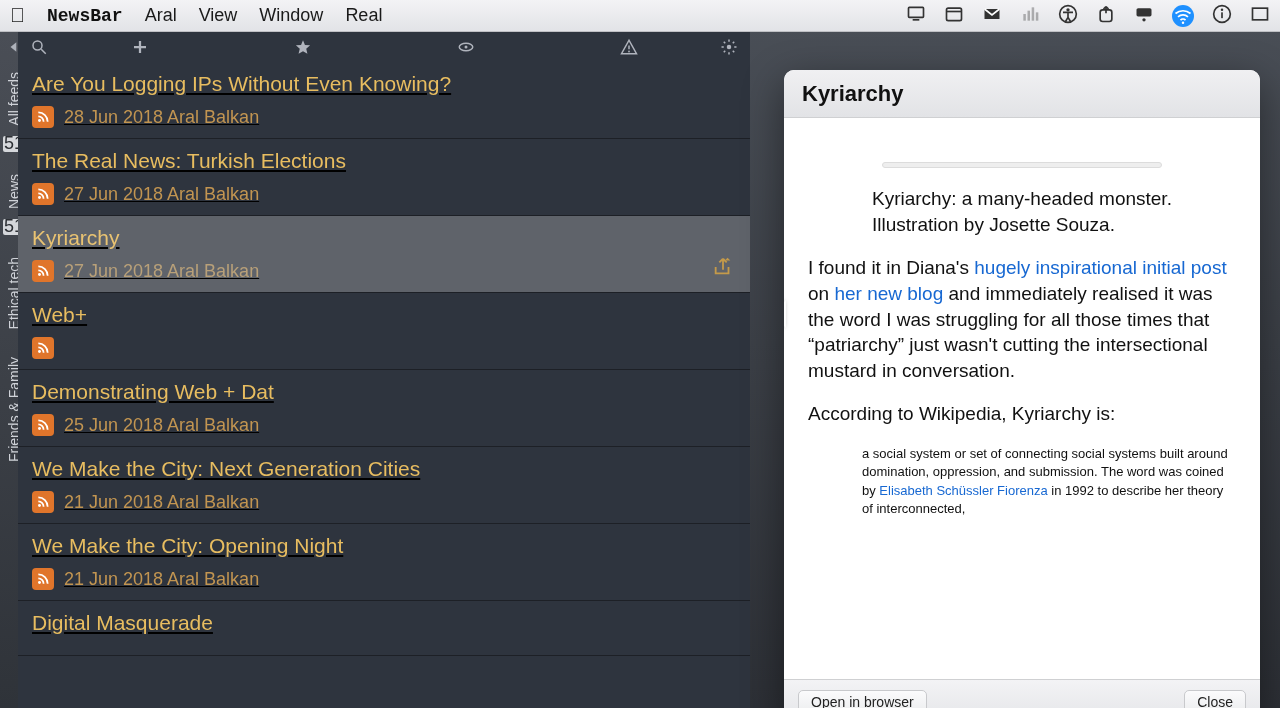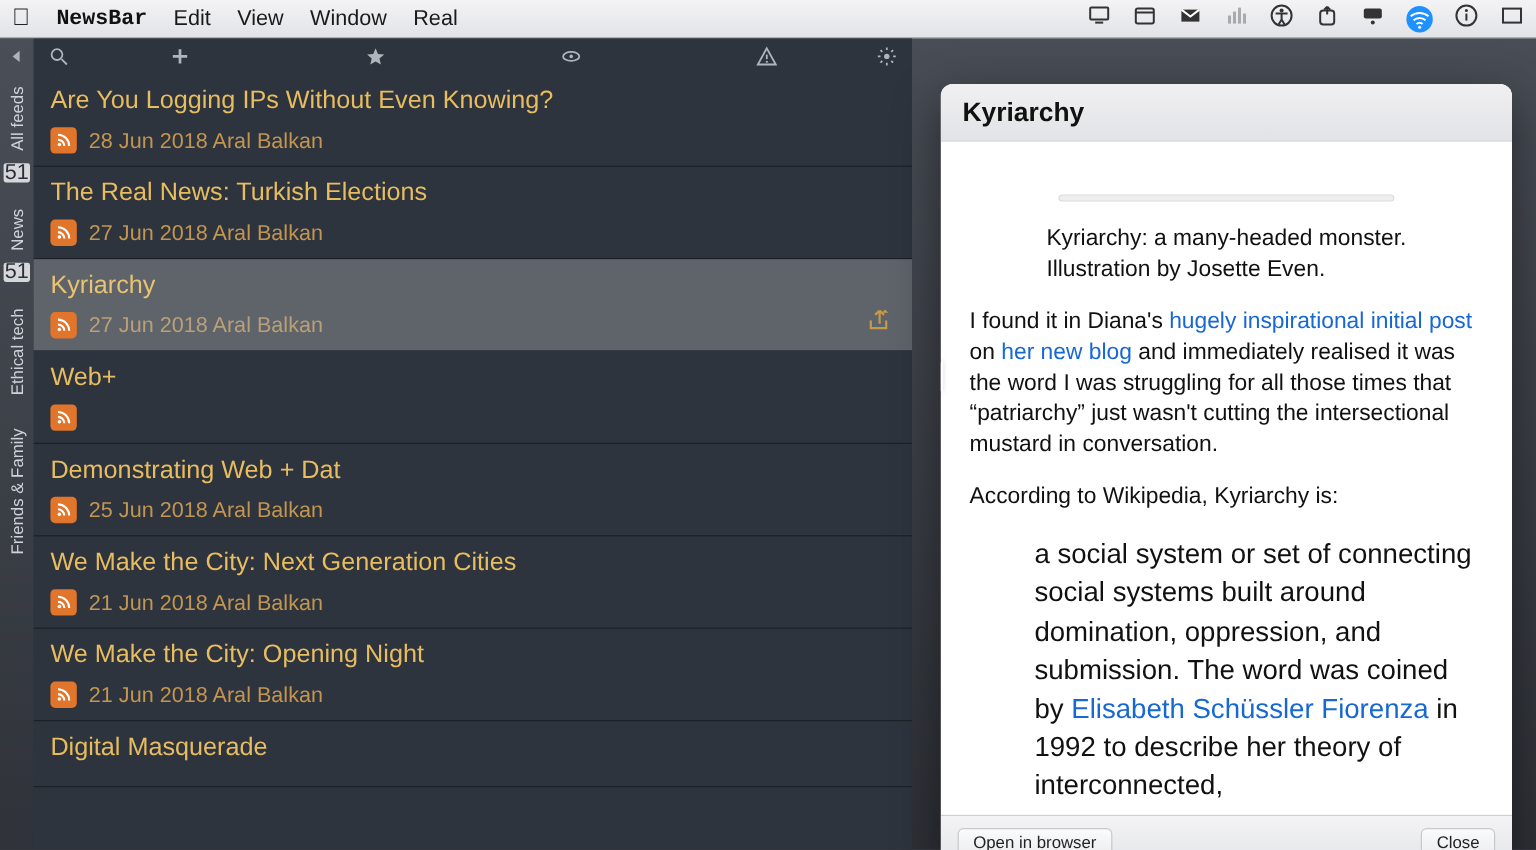--- a/index.html
+++ b/index.html
@@ -22,21 +22,21 @@
   
   .rail { position:absolute; top:0; left:0; bottom:0; width:28px; background: linear-gradient(#4a4e56,#2f3339); display:flex; flex-direction:column; }
   .rail-collapse { height:30px; display:flex; align-items:center; justify-content:center; color:#a9adb5; }
   .rail-tab { flex:0 0 auto; display:flex; flex-direction:column; align-items:center; justify-content:flex-end; padding:4px 0 6px 0; }
   .rail-label { writing-mode: vertical-rl; transform: rotate(180deg); font-size:14px; color:#cfd2d8; padding:6px 0; }
   .rail-count { width:22px; height:16px; background:#d5d7db; color:#2c2f34; font-size:18px; border-radius:2px; display:flex; align-items:center; justify-content:center; margin-top:4px; }
   .rail-sep { height:6px; }
   .rail-spacer { flex:1; }
 
   
-  .feedpanel { position:absolute; top:0; left:28px; bottom:0; width:732px; background:#2e343e; }
+  .feedpanel { position:absolute; top:0; left:18px; bottom:0; width:732px; background:#2e343e;text-decoration:underline; }
   .toolbar { height:30px; display:flex; align-items:center; color:#b0b4bd; }
   .tb-btn { flex:1; display:flex; align-items:center; justify-content:center; }
   .tb-btn svg { width:18px; height:18px; fill:#b0b4bd; }
   .tb-btn.first { flex:0 0 40px; justify-content:flex-start; padding-left:12px;}
   .tb-btn.last  { flex:0 0 40px; justify-content:flex-end; padding-right:12px;}
 
   .feed-item { border-bottom:1px solid #1d2026; padding:10px 14px 10px 14px; position:relative; }
   .feed-item.sel { background:#5f636a; }
   .feed-title { color:#e8bd60; font-size:21px; font-weight:400; margin-bottom:10px; }
   .feed-item.sel .feed-title { color:#e9c372; }
@@ -50,32 +50,32 @@
   
   .popover { position:absolute; top:38px; right:20px; width:476px; height:653px; background:#fff; border-radius:10px; box-shadow:0 12px 40px rgba(0,0,0,.45); overflow:hidden; }
   .popover::before { content:""; position:absolute; left:-12px; top:230px; width:0;height:0;border-top:14px solid transparent;border-bottom:14px solid transparent;border-right:14px solid #fff; filter:drop-shadow(-1px 0 2px rgba(0,0,0,.25)); }
   .pop-header { height:48px; background:linear-gradient(#f0f0f2,#e2e3e6); border-bottom:1px solid #cfd0d2; display:flex; align-items:center; padding:0 18px;}
   .pop-title { font-size:22px; font-weight:700; color:#111; }
   .pop-body { position:absolute; top:48px; left:0; right:0; bottom:44px; padding:24px 24px 10px 24px; overflow:hidden; }
   .placeholder-box { width:280px; height:6px; margin:20px auto 18px auto; background:#eee; border:1px solid #dcdcdc; border-radius:3px;}
   .caption { width:300px; margin:0 auto 20px auto; font-size:19px; color:#111; line-height:1.35;}
   .article p { font-size:19px; color:#111; line-height:1.35; margin-bottom:18px;}
   .article a.link { color:#1768d2; text-decoration:none; }
-  .quote { padding-left:54px; font-size:23px; line-height:1.4; color:#111;}
+  .quote { padding-left:54px; font-size:13px; line-height:1.4; color:#111;}
   .pop-footer { position:absolute; bottom:0; left:0; right:0; height:44px; background:linear-gradient(#f3f3f5,#e4e5e8); border-top:1px solid #cfd0d2; display:flex; align-items:center; justify-content:space-between; padding:0 14px;}
   .mac-btn { background:linear-gradient(#fbfbfc,#ecedef); border:1px solid #c8c9cc; border-radius:5px; padding:3px 12px; font-size:14px; color:#222; }
 </style>
 </head>
 <body>
 
 <div class="menubar">
   <div class="menubar-left">
     <span class="apple"></span>
     <span class="app">NewsBar</span>
-    <span class="item">Edit</span>
+    <span class="item">Aral</span>
     <span class="item">View</span>
     <span class="item">Window</span>
     <span class="item">Real</span>
   </div>
   <div class="menubar-right">
     <span><svg viewBox="0 0 24 24">
           <rect x="3" y="4" width="18" height="12" rx="1" fill="none" stroke="#333" stroke-width="2"></rect>
           <rect x="8" y="18" width="8" height="2"></rect>
         </svg></span>
     <span><svg viewBox="0 0 24 24">
@@ -282,21 +282,21 @@
         </div>
       </div>
   </div>
 
   <div class="popover">
     <div class="pop-header">
       <span class="pop-title">Kyriarchy</span>
     </div>
     <div class="pop-body article">
       <div class="placeholder-box"></div>
-      <p class="caption">Kyriarchy: a many-headed monster. Illustration by Josette Even.</p>
+      <p class="caption">Kyriarchy: a many-headed monster. Illustration by Josette Souza.</p>
 
 
       <p>
         <span>I found it in Diana's </span><a class="link">hugely inspirational initial post</a><span> on </span><a class="link">her new blog</a><span> and immediately realised it was the word I was struggling for all those times that “patriarchy” just wasn't cutting the intersectional mustard in conversation.</span>
       </p>
 
       <p>According to Wikipedia, Kyriarchy is:</p>
 
       <div class="quote">
         <span>a social system or set of connecting social systems built around domination, oppression, and submission. The word was coined by </span><a class="link">Elisabeth Schüssler Fiorenza</a><span> in 1992 to describe her theory of interconnected,</span>

